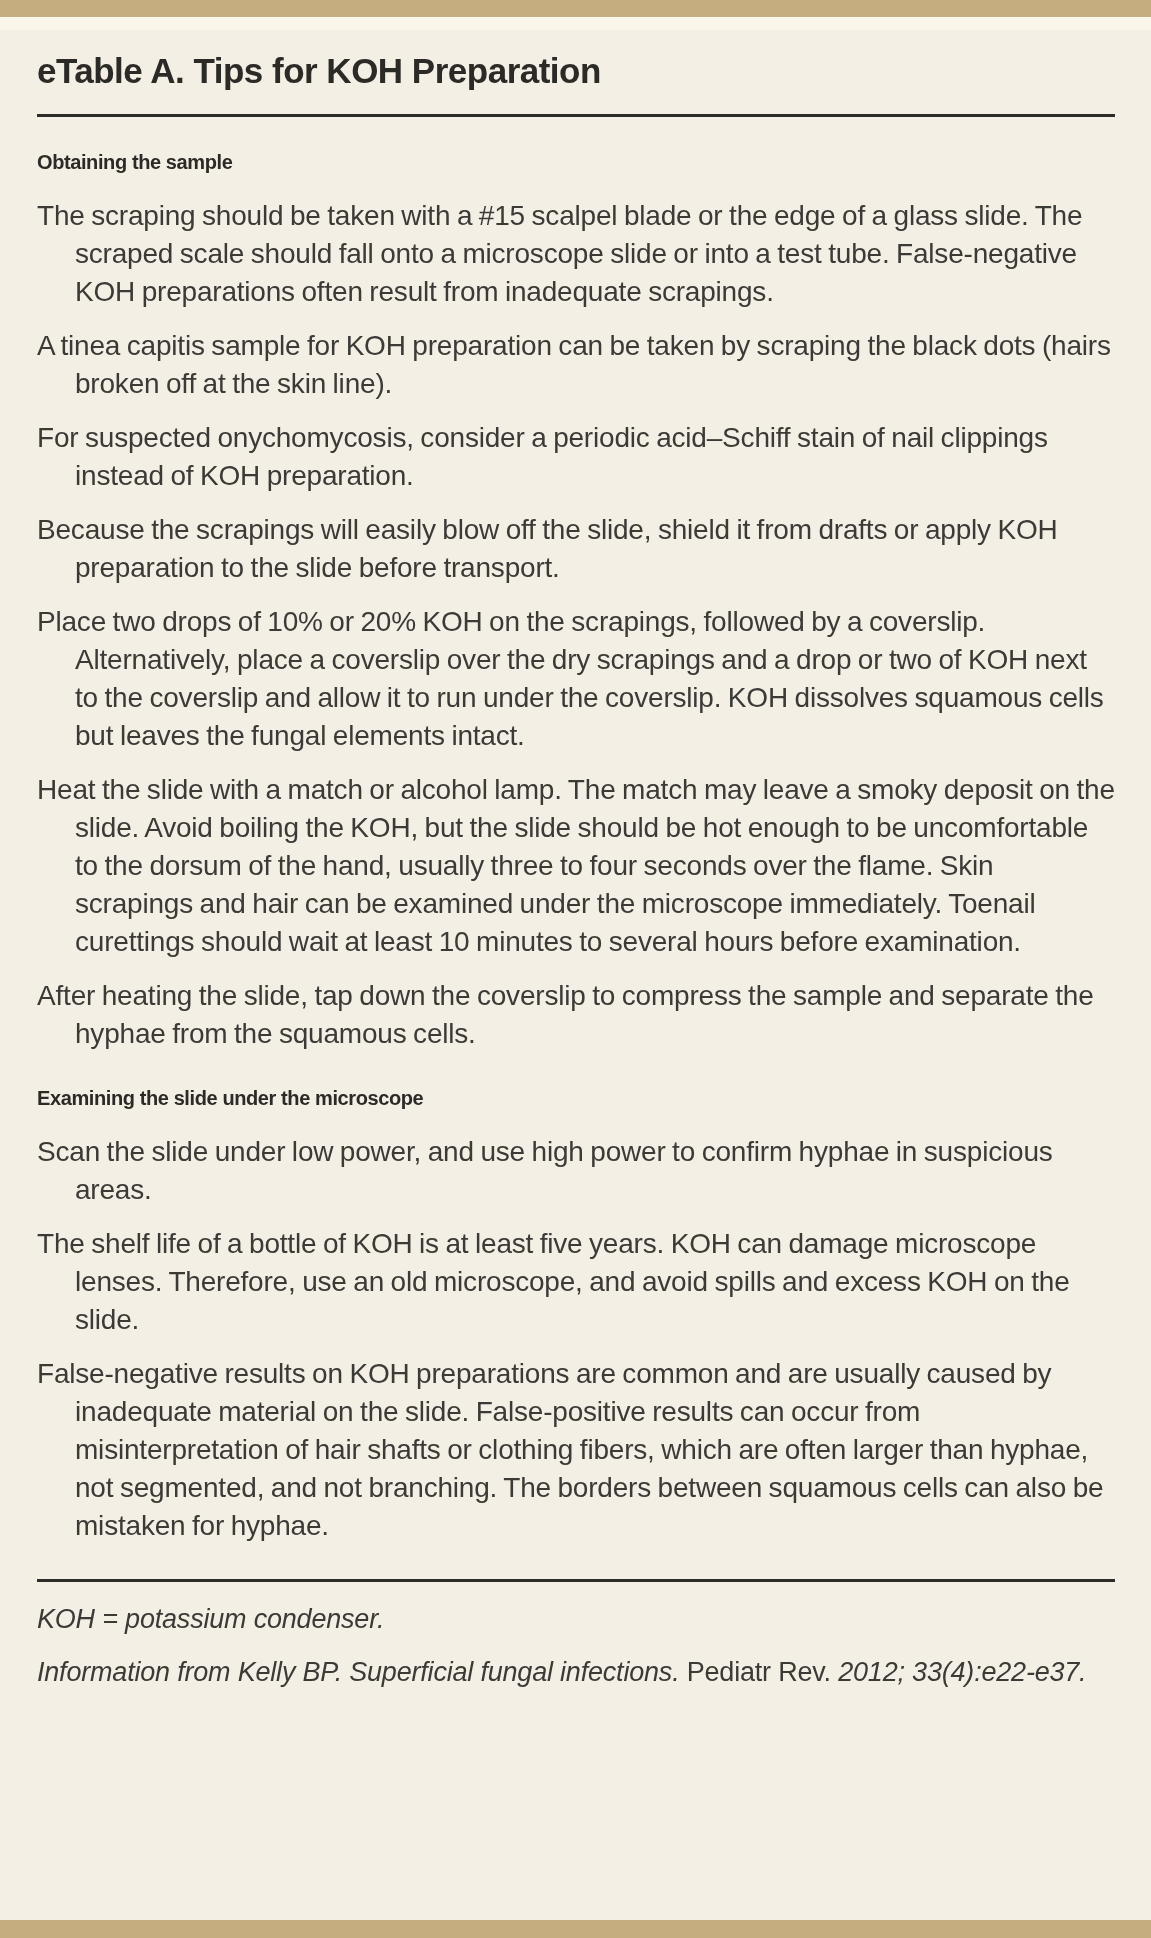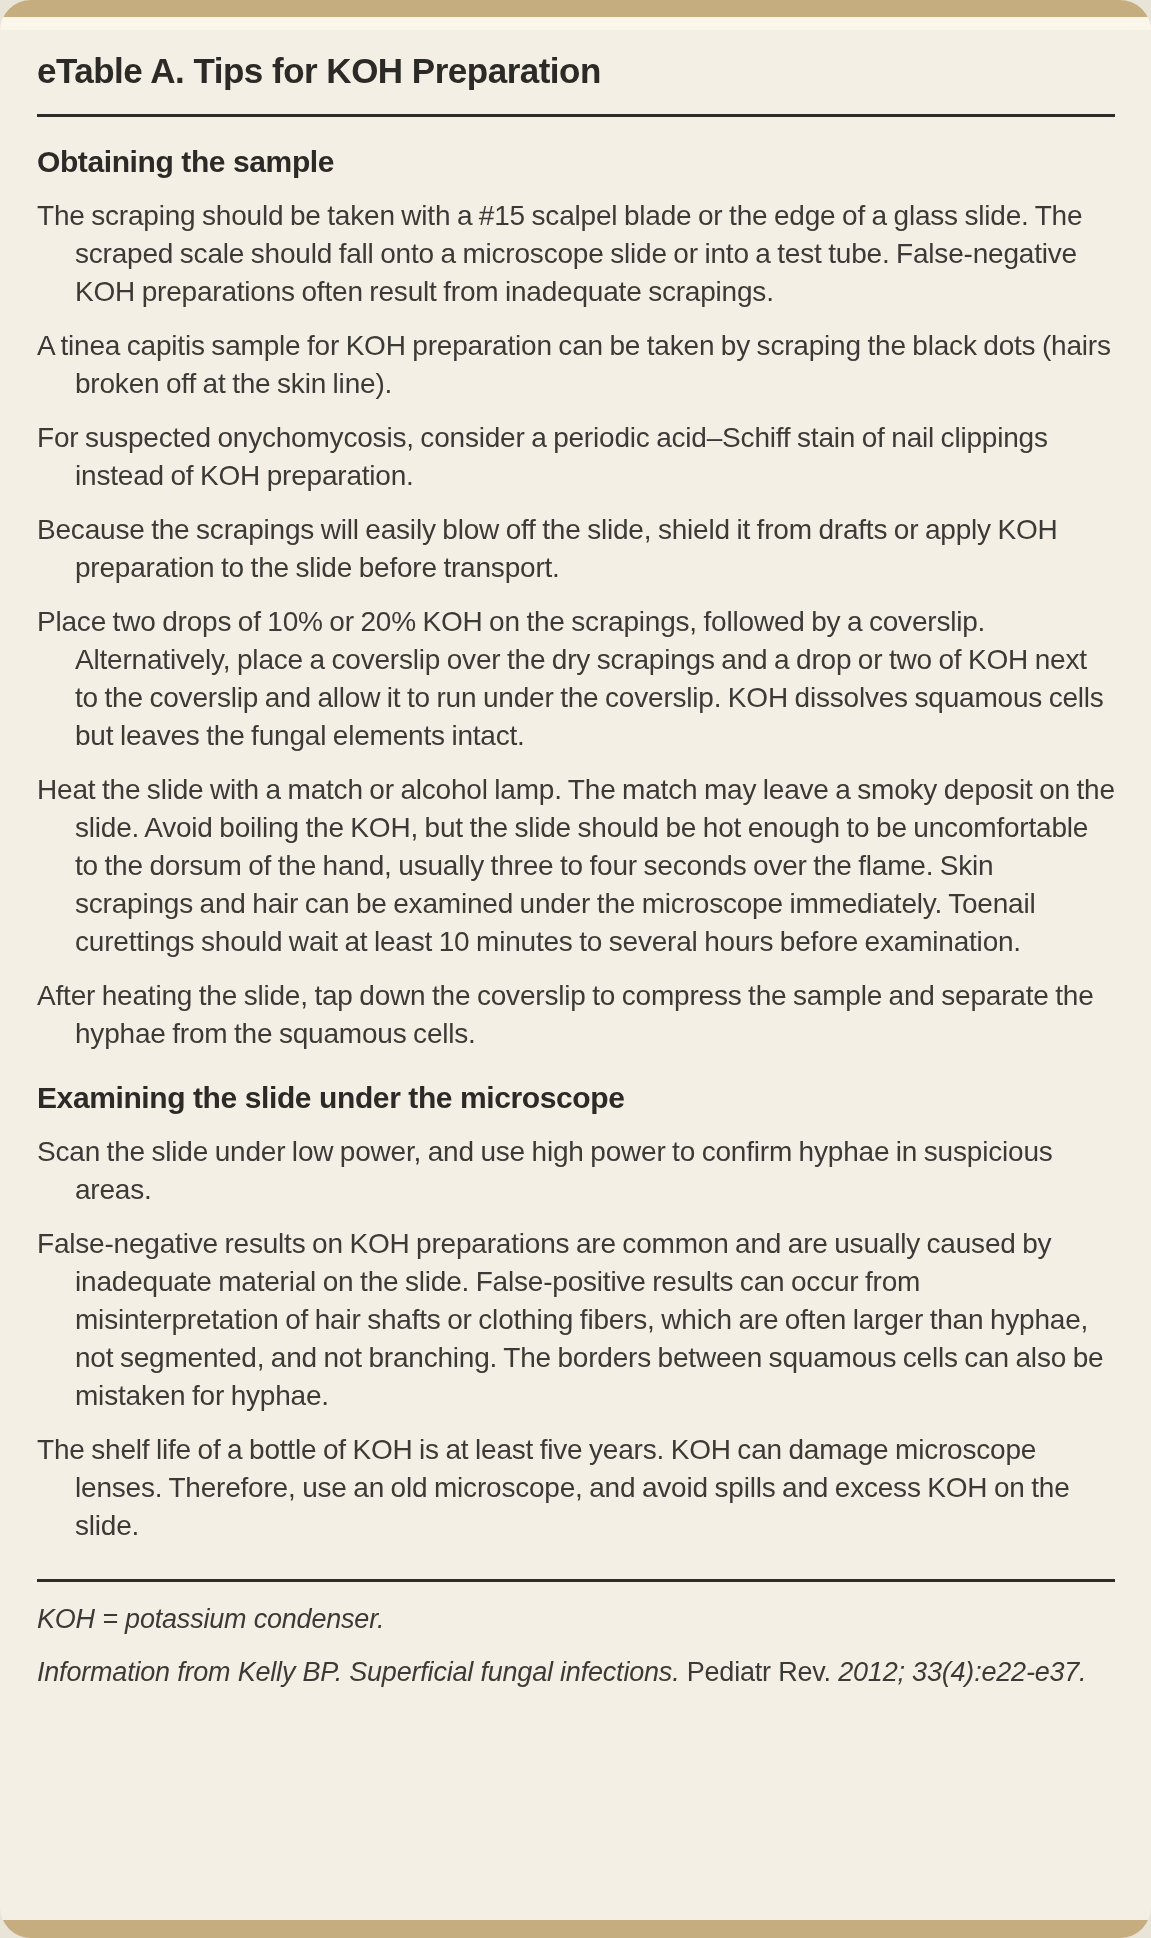--- a/index.html
+++ b/index.html
@@ -9,21 +9,20 @@
   }
   .page {
     position: relative;
     width: 1151px;
     height: 1938px;
     margin: 0 auto;
     background: #f4efe4;
     font-family: "Liberation Sans", sans-serif;
     color: #3c3a37;
     overflow: hidden;
-    border-radius: 31px;
   }
   .bar {
     position: absolute;
     left: 0;
     right: 0;
     background: #c6ad7f;
   }
   .bar.top { top: 0; height: 17px; }
   .bar.bottom { bottom: 0; height: 18px; }
   .top-strip {
@@ -49,21 +48,21 @@
     letter-spacing: -0.5px;
     color: #2c2a27;
   }
   .rule {
     border: none;
     border-top: 3px solid #2e2c29;
     margin: 24px 0 0 0;
   }
   .section-heading {
     margin: 26px 0 12px 0;
-    font-size: 30px;
+    font-size: 20px;
     line-height: 38px;
     font-weight: 700;
     letter-spacing: -0.4px;
     color: #2c2a27;
   }
   .para {
     margin: 16px 0;
     font-size: 28px;
     line-height: 38px;
     letter-spacing: -0.2px;
@@ -107,22 +106,22 @@
 
     <section>
       <p class="para">Place two drops of 10% or 20% KOH on the scrapings, followed by a coverslip. Alternatively, place a coverslip over the dry scrapings and a drop or two of KOH next to the coverslip and allow it to run under the coverslip. KOH dissolves squamous cells but leaves the fungal elements intact.</p>
       <p class="para">Heat the slide with a match or alcohol lamp. The match may leave a smoky deposit on the slide. Avoid boiling the KOH, but the slide should be hot enough to be uncomfortable to the dorsum of the hand, usually three to four seconds over the flame. Skin scrapings and hair can be examined under the microscope immediately. Toenail curettings should wait at least 10 minutes to several hours before examination.</p>
       <p class="para">After heating the slide, tap down the coverslip to compress the sample and separate the hyphae from the squamous cells.</p>
     </section>
 
     <section>
       <h2 class="section-heading">Examining the slide under the microscope</h2>
       <p class="para">Scan the slide under low power, and use high power to confirm hyphae in suspicious areas.</p>
+      <p class="para">The shelf life of a bottle of KOH is at least five years. KOH can damage microscope lenses. Therefore, use an old microscope, and avoid spills and excess KOH on the slide.</p>
       <p class="para">False-negative results on KOH preparations are common and are usually caused by inadequate material on the slide. False-positive results can occur from misinterpretation of hair shafts or clothing fibers, which are often larger than hyphae, not segmented, and not branching. The borders between squamous cells can also be mistaken for hyphae.</p>
-      <p class="para">The shelf life of a bottle of KOH is at least five years. KOH can damage microscope lenses. Therefore, use an old microscope, and avoid spills and excess KOH on the slide.</p>
     </section>
 
     <hr class="rule footer-rule">
 
     <p class="footnote abbrev">KOH = potassium condenser.</p>
     <p class="footnote source"><span>Information from Kelly BP. Superficial fungal infections.</span> <span class="fn-roman">Pediatr Rev.</span> <span>2012; 33(4):e22-e37.</span></p>
   </div>
 
   <div class="bar bottom"></div>
 </div>

